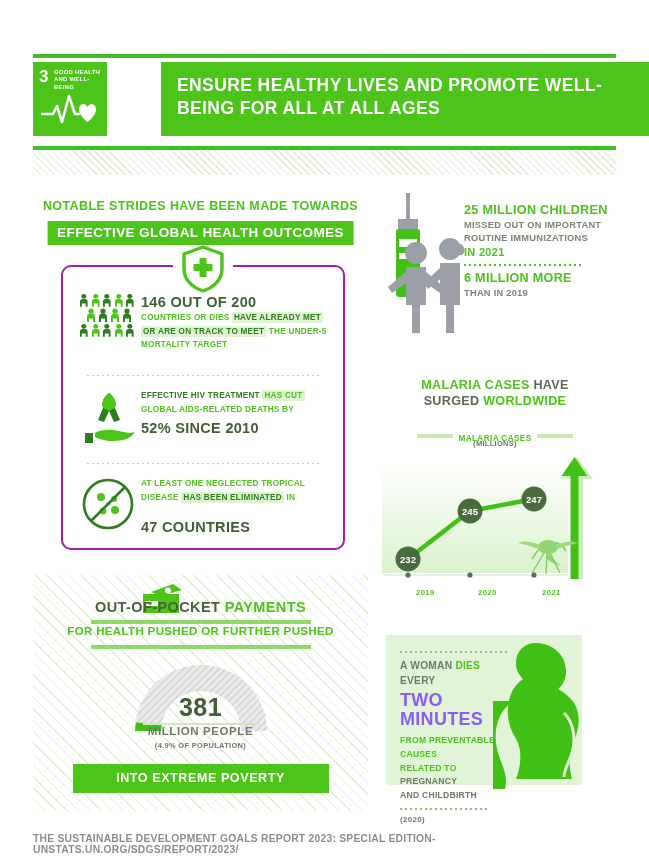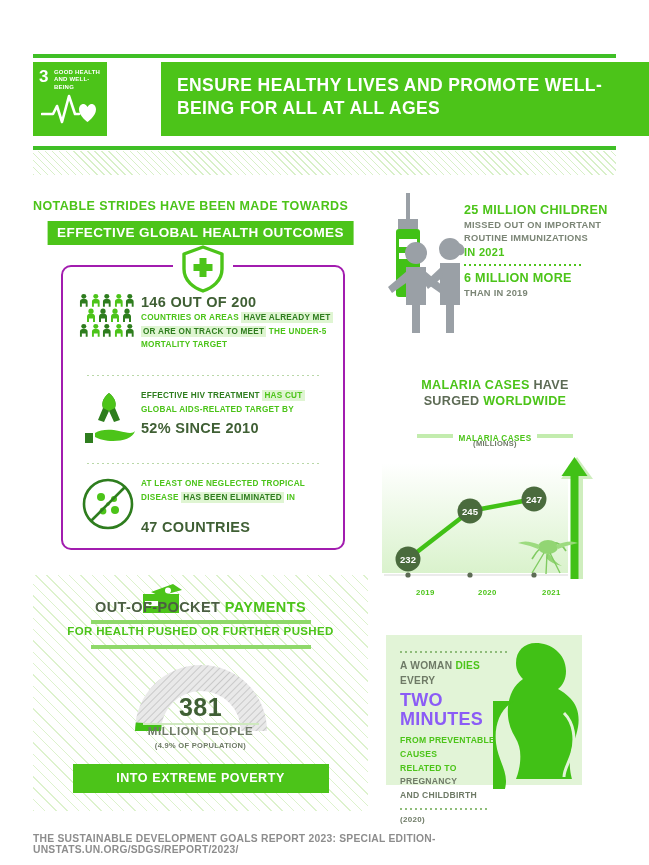--- a/index.html
+++ b/index.html
@@ -51,21 +51,21 @@
   }
 
   #panel-left-top{left:33px;top:183px;width:335px;height:386px;}
   #panel-left-bottom{left:33px;top:575px;width:335px;height:236px;}
   #panel-right-top{left:374px;top:183px;width:242px;height:170px;}
   #panel-right-mid{left:374px;top:359px;width:242px;height:256px;}
   #panel-right-bottom{left:374px;top:621px;width:242px;height:190px;}
 
   
   .lt-head1{
-    position:absolute;left:0;top:16px;width:100%;text-align:left;
+    position:absolute;left:0;top:16px;width:100%;text-align:center;
     color:#4CC419;font-size:12.5px;font-weight:bold;letter-spacing:.4px;
   }
   .lt-head2{
     position:absolute;left:50%;transform:translateX(-50%);top:38px;
     background:#4CC419;color:#fff;font-size:13.5px;font-weight:bold;
     padding:4px 10px 5px;letter-spacing:.4px;white-space:nowrap;
   }
   .card{
     position:absolute;left:28px;top:82px;width:280px;height:281px;
     border:2px solid #a21caf;border-radius:10px;background:#fff;
@@ -270,21 +270,21 @@
               <svg width="10" height="15" viewBox="0 0 10 15">
                   <circle cx="5" cy="3.2" r="2.6" fill="#2e7d1e"></circle>
                   <path d="M1 14 V8.6 C1 6.6 2.6 5.6 5 5.6 C7.4 5.6 9 6.6 9 8.6 V14 H7 V10.6 H3 V14 Z" fill="#2e7d1e"></path>
                 </svg>
             </div>
           </div>
         </div>
         <div class="txt">
           <div class="big">146 OUT OF 200</div>
           <div class="lineA">
-            <span class="g-brite">COUNTRIES OR AREAS</span>
+            <span class="g-brite">COUNTRIES OR DIES</span>
             <span class="g-dark hl">HAVE ALREADY MET</span>
           </div>
           <div class="lineA">
             <span class="g-dark hl">OR ARE ON TRACK TO MEET</span>
             <span class="g-brite">THE UNDER-5</span>
           </div>
           <div class="lineA">
             <span class="g-brite">MORTALITY TARGET</span>
           </div>
         </div>
@@ -301,21 +301,21 @@
             <path d="M2 44 h8 v10 h-8 z" fill="#2e7d1e"></path>
             <path d="M12 44 C18 40 28 40 36 42 C44 44 50 45 52 42 C50 49 40 52 30 52 C22 52 16 50 12 48 Z" fill="#4CC419"></path>
           </svg>
         </div>
         <div class="txt">
           <div class="lineA">
             <span class="g-dark">EFFECTIVE HIV TREATMENT</span>
             <span class="g-brite hl">HAS CUT</span>
           </div>
           <div class="lineA">
-            <span class="g-brite">GLOBAL AIDS-RELATED TARGET BY</span>
+            <span class="g-brite">GLOBAL AIDS-RELATED DEATHS BY</span>
           </div>
           <div class="big" style="margin-top:3px;">52% SINCE 2010</div>
         </div>
       </div>
 
       <div class="dots" style="top:196px;"></div>
 
       <div class="row" style="top:210px;height:62px;">
         <div class="ico" style="left:18px;">
           <svg width="54" height="54" viewBox="0 0 54 54">

